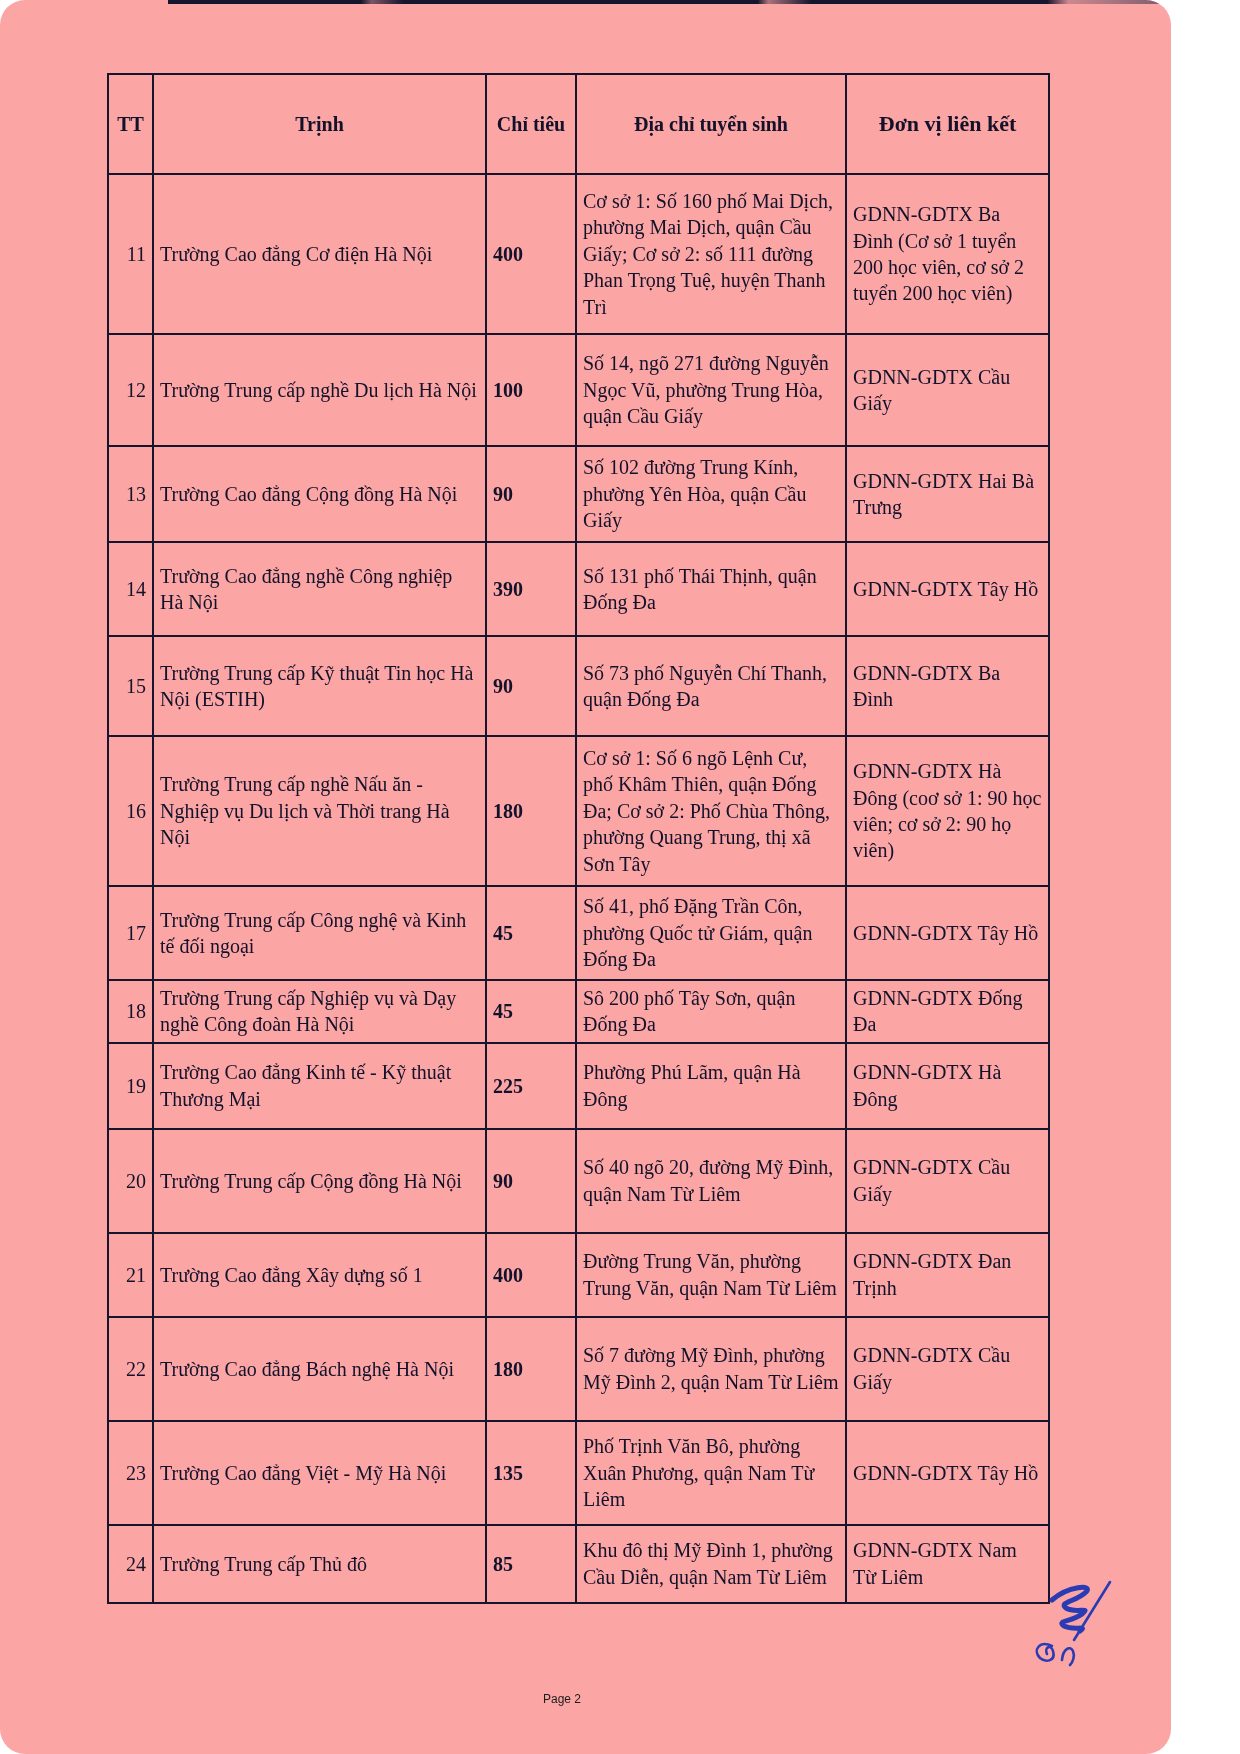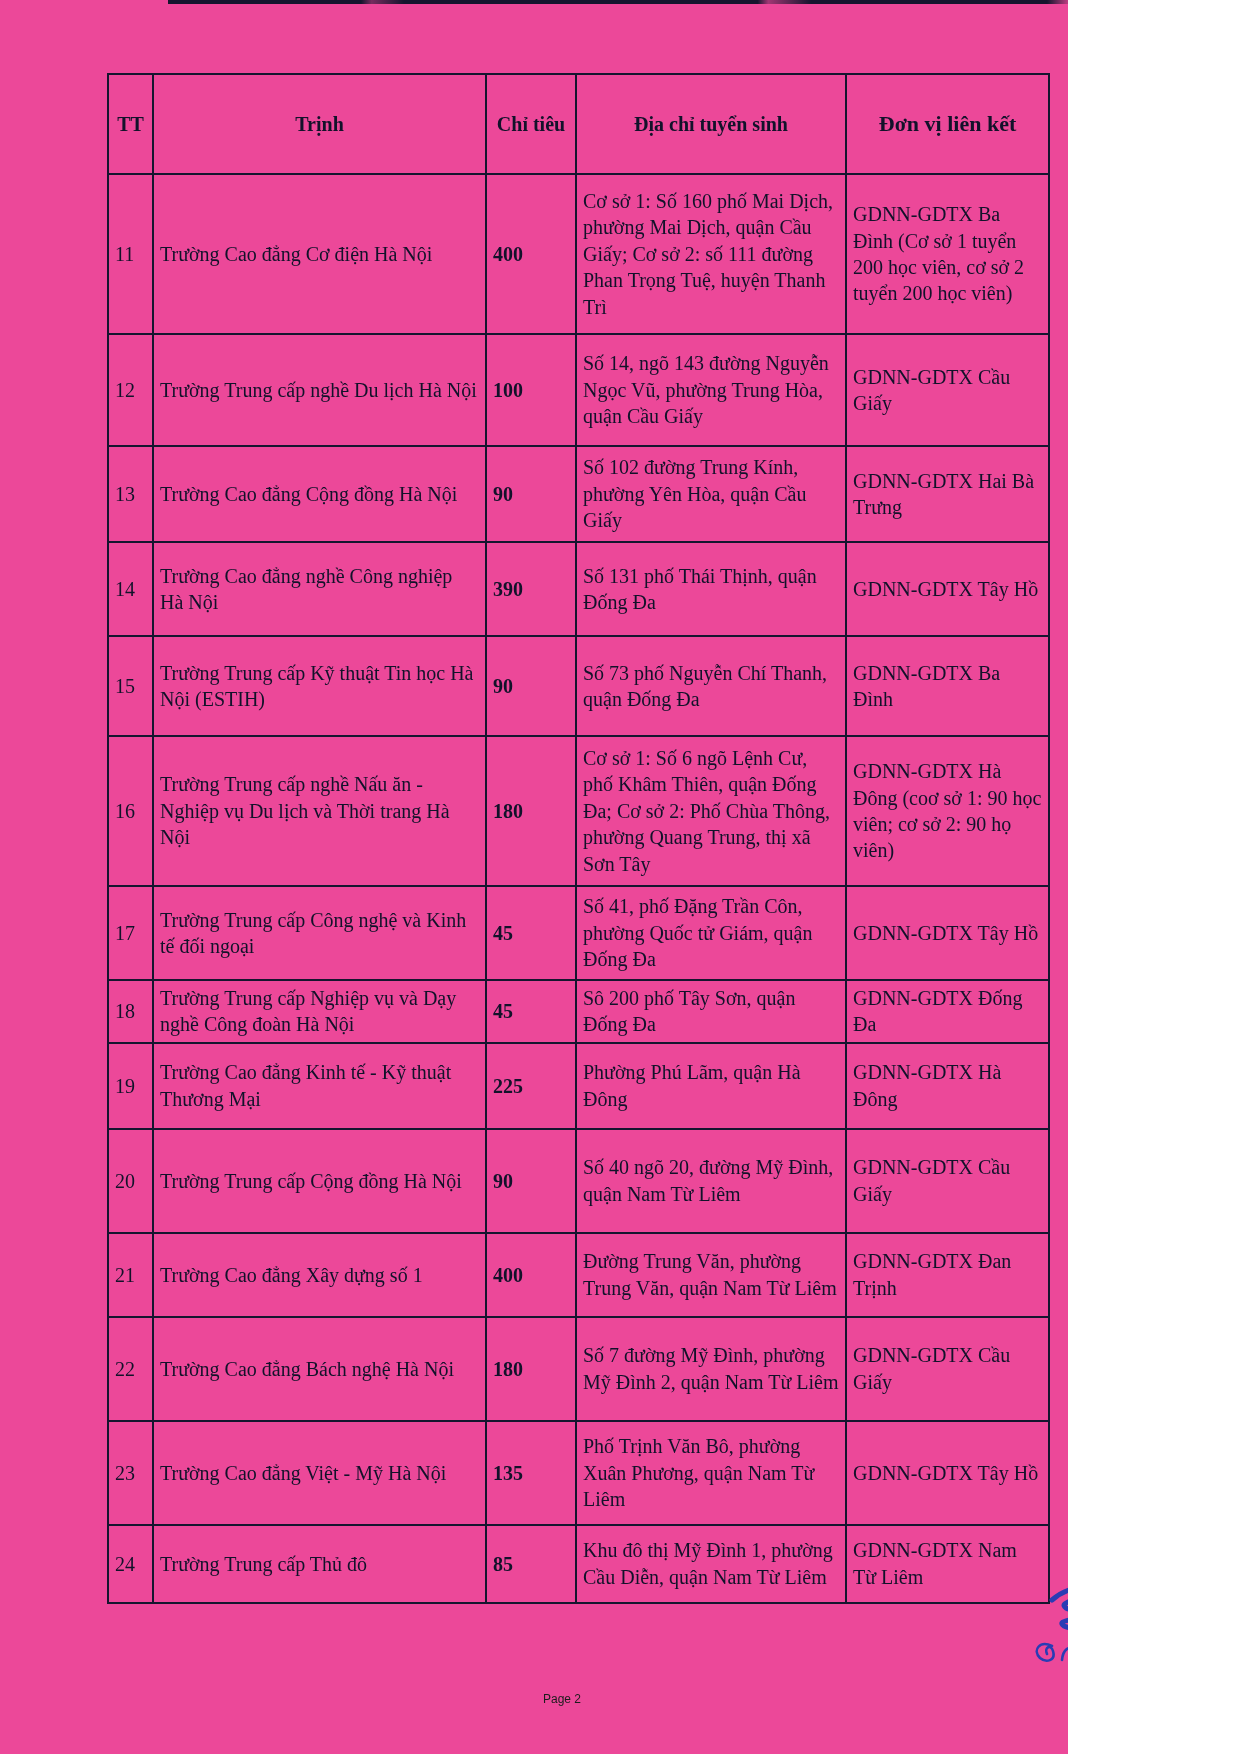--- a/index.html
+++ b/index.html
@@ -1,22 +1,23 @@
 <!DOCTYPE html>
 <html><head>
 <meta charset="utf-8">
 <style>
   html,body{margin:0;padding:0;background:#ffffff;}
   .page{
     position:relative;
-    width:1068px;height:1754px;
-    background:#ec4899;
+    width:1171px;height:1754px;
+    background:#fca5a5;
     font-family:"Liberation Serif","DejaVu Serif",serif;
     color:#12122a;
     overflow:hidden;
+    border-radius:25px;
   }
   .scan-strip-top{
     position:absolute;top:0;left:168px;width:1072px;height:4px;
     background:linear-gradient(90deg,
       #15152e 0%, #15152e 18%, rgba(21,21,46,.55) 19%, #15152e 22%,
       #15152e 55%, rgba(21,21,46,.35) 56%, #15152e 60%,
       #15152e 82%, rgba(21,21,46,.2) 84%, #3a3a55 100%);
   }
   table.doc-table{
     position:absolute;left:107px;top:73px;
@@ -28,21 +29,21 @@
     border:2px solid #15152e;
     padding:4px 6px;
     vertical-align:middle;
     font-size:20px;
     line-height:1.32;
     overflow:hidden;
   }
   .doc-table thead tr{height:100px;}
   .doc-table th{font-weight:bold;text-align:center;padding:4px 2px;}
   .doc-table th.col-donvi{font-size:22px;}
-  .cell-tt{text-align:left;}
+  .cell-tt{text-align:right;}
   .cell-chitieu{font-weight:bold;padding-right:13px;font-size:21px;}
   .cell-truong,.cell-diachi,.cell-donvi{text-align:left;padding-left:7px;}
   
   #table-body tr:nth-child(1){height:160px;}
   #table-body tr:nth-child(2){height:112px;}
   #table-body tr:nth-child(3){height:96px;}
   #table-body tr:nth-child(4){height:94px;}
   #table-body tr:nth-child(5){height:100px;}
   #table-body tr:nth-child(6){height:150px;}
   #table-body tr:nth-child(7){height:94px;}
@@ -90,21 +91,21 @@
       <td class="cell-tt">11</td>
       <td class="cell-truong">Trường Cao đẳng Cơ điện Hà Nội</td>
       <td class="cell-chitieu">400</td>
       <td class="cell-diachi">Cơ sở 1: Số 160 phố Mai Dịch, phường Mai Dịch, quận Cầu Giấy; Cơ sở 2: số 111 đường Phan Trọng Tuệ, huyện Thanh Trì</td>
       <td class="cell-donvi">GDNN-GDTX Ba Đình (Cơ sở 1 tuyển 200 học viên, cơ sở 2 tuyển 200 học viên)</td>
     </tr>
         <tr class="data-row">
       <td class="cell-tt">12</td>
       <td class="cell-truong">Trường Trung cấp nghề Du lịch Hà Nội</td>
       <td class="cell-chitieu">100</td>
-      <td class="cell-diachi">Số 14, ngõ 143 đường Nguyễn Ngọc Vũ, phường Trung Hòa, quận Cầu Giấy</td>
+      <td class="cell-diachi">Số 14, ngõ 271 đường Nguyễn Ngọc Vũ, phường Trung Hòa, quận Cầu Giấy</td>
       <td class="cell-donvi">GDNN-GDTX Cầu Giấy</td>
     </tr>
         <tr class="data-row">
       <td class="cell-tt">13</td>
       <td class="cell-truong">Trường Cao đẳng Cộng đồng Hà Nội</td>
       <td class="cell-chitieu">90</td>
       <td class="cell-diachi">Số 102 đường Trung Kính, phường Yên Hòa, quận Cầu Giấy</td>
       <td class="cell-donvi">GDNN-GDTX Hai Bà Trưng</td>
     </tr>
         <tr class="data-row">

